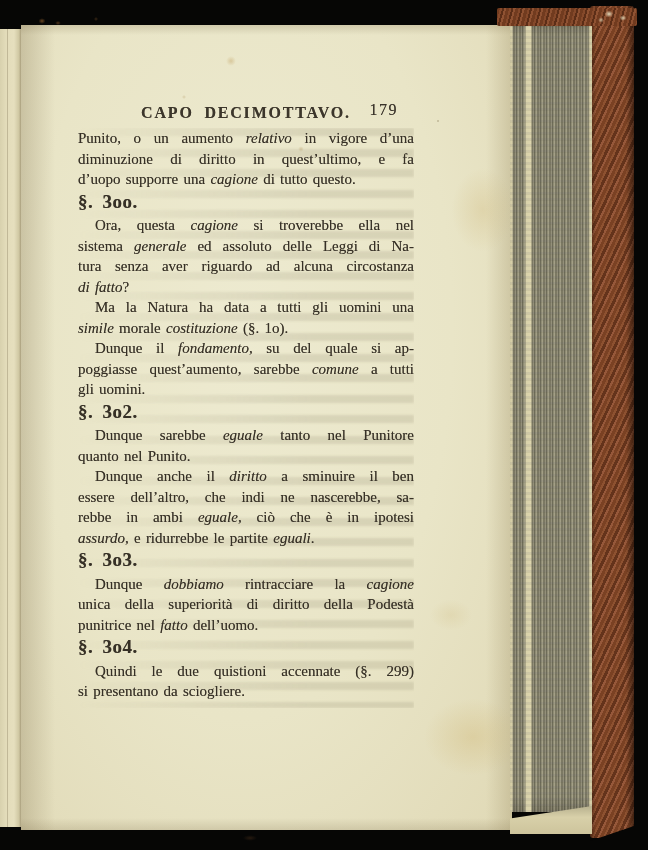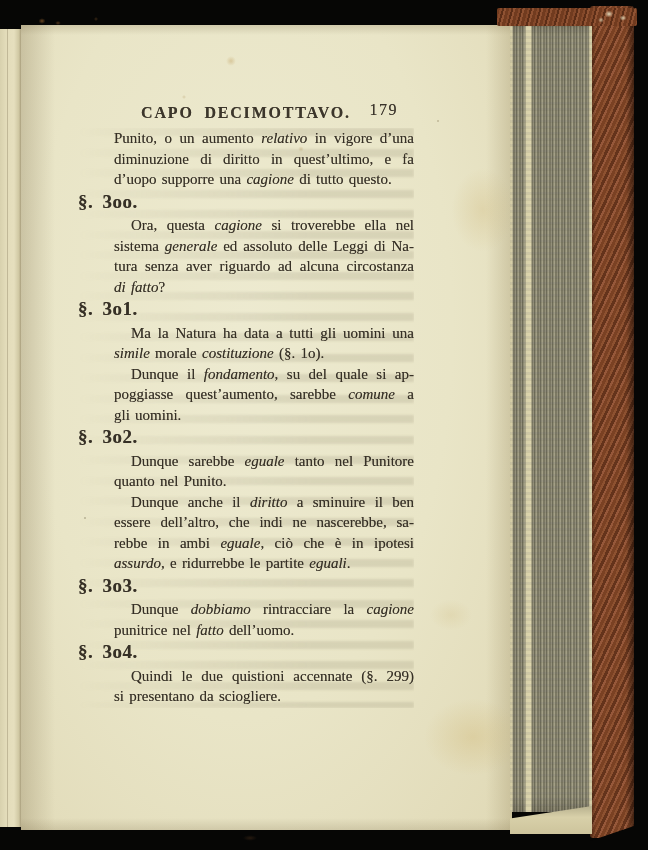--- a/index.html
+++ b/index.html
@@ -74,21 +74,20 @@
     position:absolute;right:16px;top:-3px;
     font-size:16px;letter-spacing:1.5px;color:#3a342b;
     text-shadow:0 0 .5px rgba(58,52,43,.6);
   }
   .body-text{font-size:15px;}
   .line{
     line-height:20.5px;height:20.5px;overflow:hidden;
     text-align:justify;text-align-last:justify;
     text-shadow:0 0 .5px rgba(54,48,38,.55);
     word-spacing:1.5px;
-    margin-left:36px;
   }
   .line.last{text-align:center;text-align-last:left;}
   .paragraph.indent .line:first-child{text-indent:17px;}
   .section-heading{
     line-height:20.5px;height:20.5px;margin:2px 0 3px;
     text-align:left;font-size:19px;letter-spacing:.5px;word-spacing:4px;
     text-shadow:0 0 .5px rgba(54,48,38,.55);
     font-weight:bold;
   }
   .line i{font-style:italic;}
@@ -168,21 +167,20 @@
             <div class="line"><span>diminuzione di diritto in quest’ultimo, e fa</span></div>
             <div class="line last"><span>d’uopo supporre una </span><i>cagione</i><span> di tutto questo.</span></div>
           </div>
           <div class="section-heading">§. 3oo.</div>
           <div class="paragraph indent">
             <div class="line"><span>Ora, questa </span><i>cagione</i><span> si troverebbe ella nel</span></div>
             <div class="line"><span>sistema </span><i>generale</i><span> ed assoluto delle Leggi di Na-</span></div>
             <div class="line"><span>tura senza aver riguardo ad alcuna circostanza</span></div>
             <div class="line last"><i>di fatto</i><span>?</span></div>
           </div>
-          <div class="section-heading">§. 3o1.</div>
           <div class="paragraph indent">
             <div class="line"><span>Ma la Natura ha data a tutti gli uomini una</span></div>
             <div class="line last"><i>simile</i><span> morale </span><i>costituzione</i><span> (§. 1o).</span></div>
           </div>
           <div class="paragraph indent">
             <div class="line"><span>Dunque il </span><i>fondamento</i><span>, su del quale si ap-</span></div>
             <div class="line"><span>poggiasse quest’aumento, sarebbe </span><i>comune</i><span> a tutti</span></div>
             <div class="line last"><span>gli uomini.</span></div>
           </div>
           <div class="section-heading">§. 3o2.</div>
@@ -192,20 +190,21 @@
           </div>
           <div class="paragraph indent">
             <div class="line"><span>Dunque anche il </span><i>diritto</i><span> a sminuire il ben</span></div>
             <div class="line"><span>essere dell’altro, che indi ne nascerebbe, sa-</span></div>
             <div class="line"><span>rebbe in ambi </span><i>eguale</i><span>, ciò che è in ipotesi</span></div>
             <div class="line last"><i>assurdo</i><span>, e ridurrebbe le partite </span><i>eguali</i><span>.</span></div>
           </div>
           <div class="section-heading">§. 3o3.</div>
           <div class="paragraph indent">
             <div class="line"><span>Dunque </span><i>dobbiamo</i><span> rintracciare la </span><i>cagione</i></div>
+            <div class="line"><span>unica della superiorità di diritto della Podestà</span></div>
             <div class="line last"><span>punitrice nel </span><i>fatto</i><span> dell’uomo.</span></div>
           </div>
           <div class="section-heading">§. 3o4.</div>
           <div class="paragraph indent">
             <div class="line"><span>Quindi le due quistioni accennate (§. 299)</span></div>
             <div class="line last"><span>si presentano da sciogliere.</span></div>
           </div>
         </div>
     </div>
   </div>

